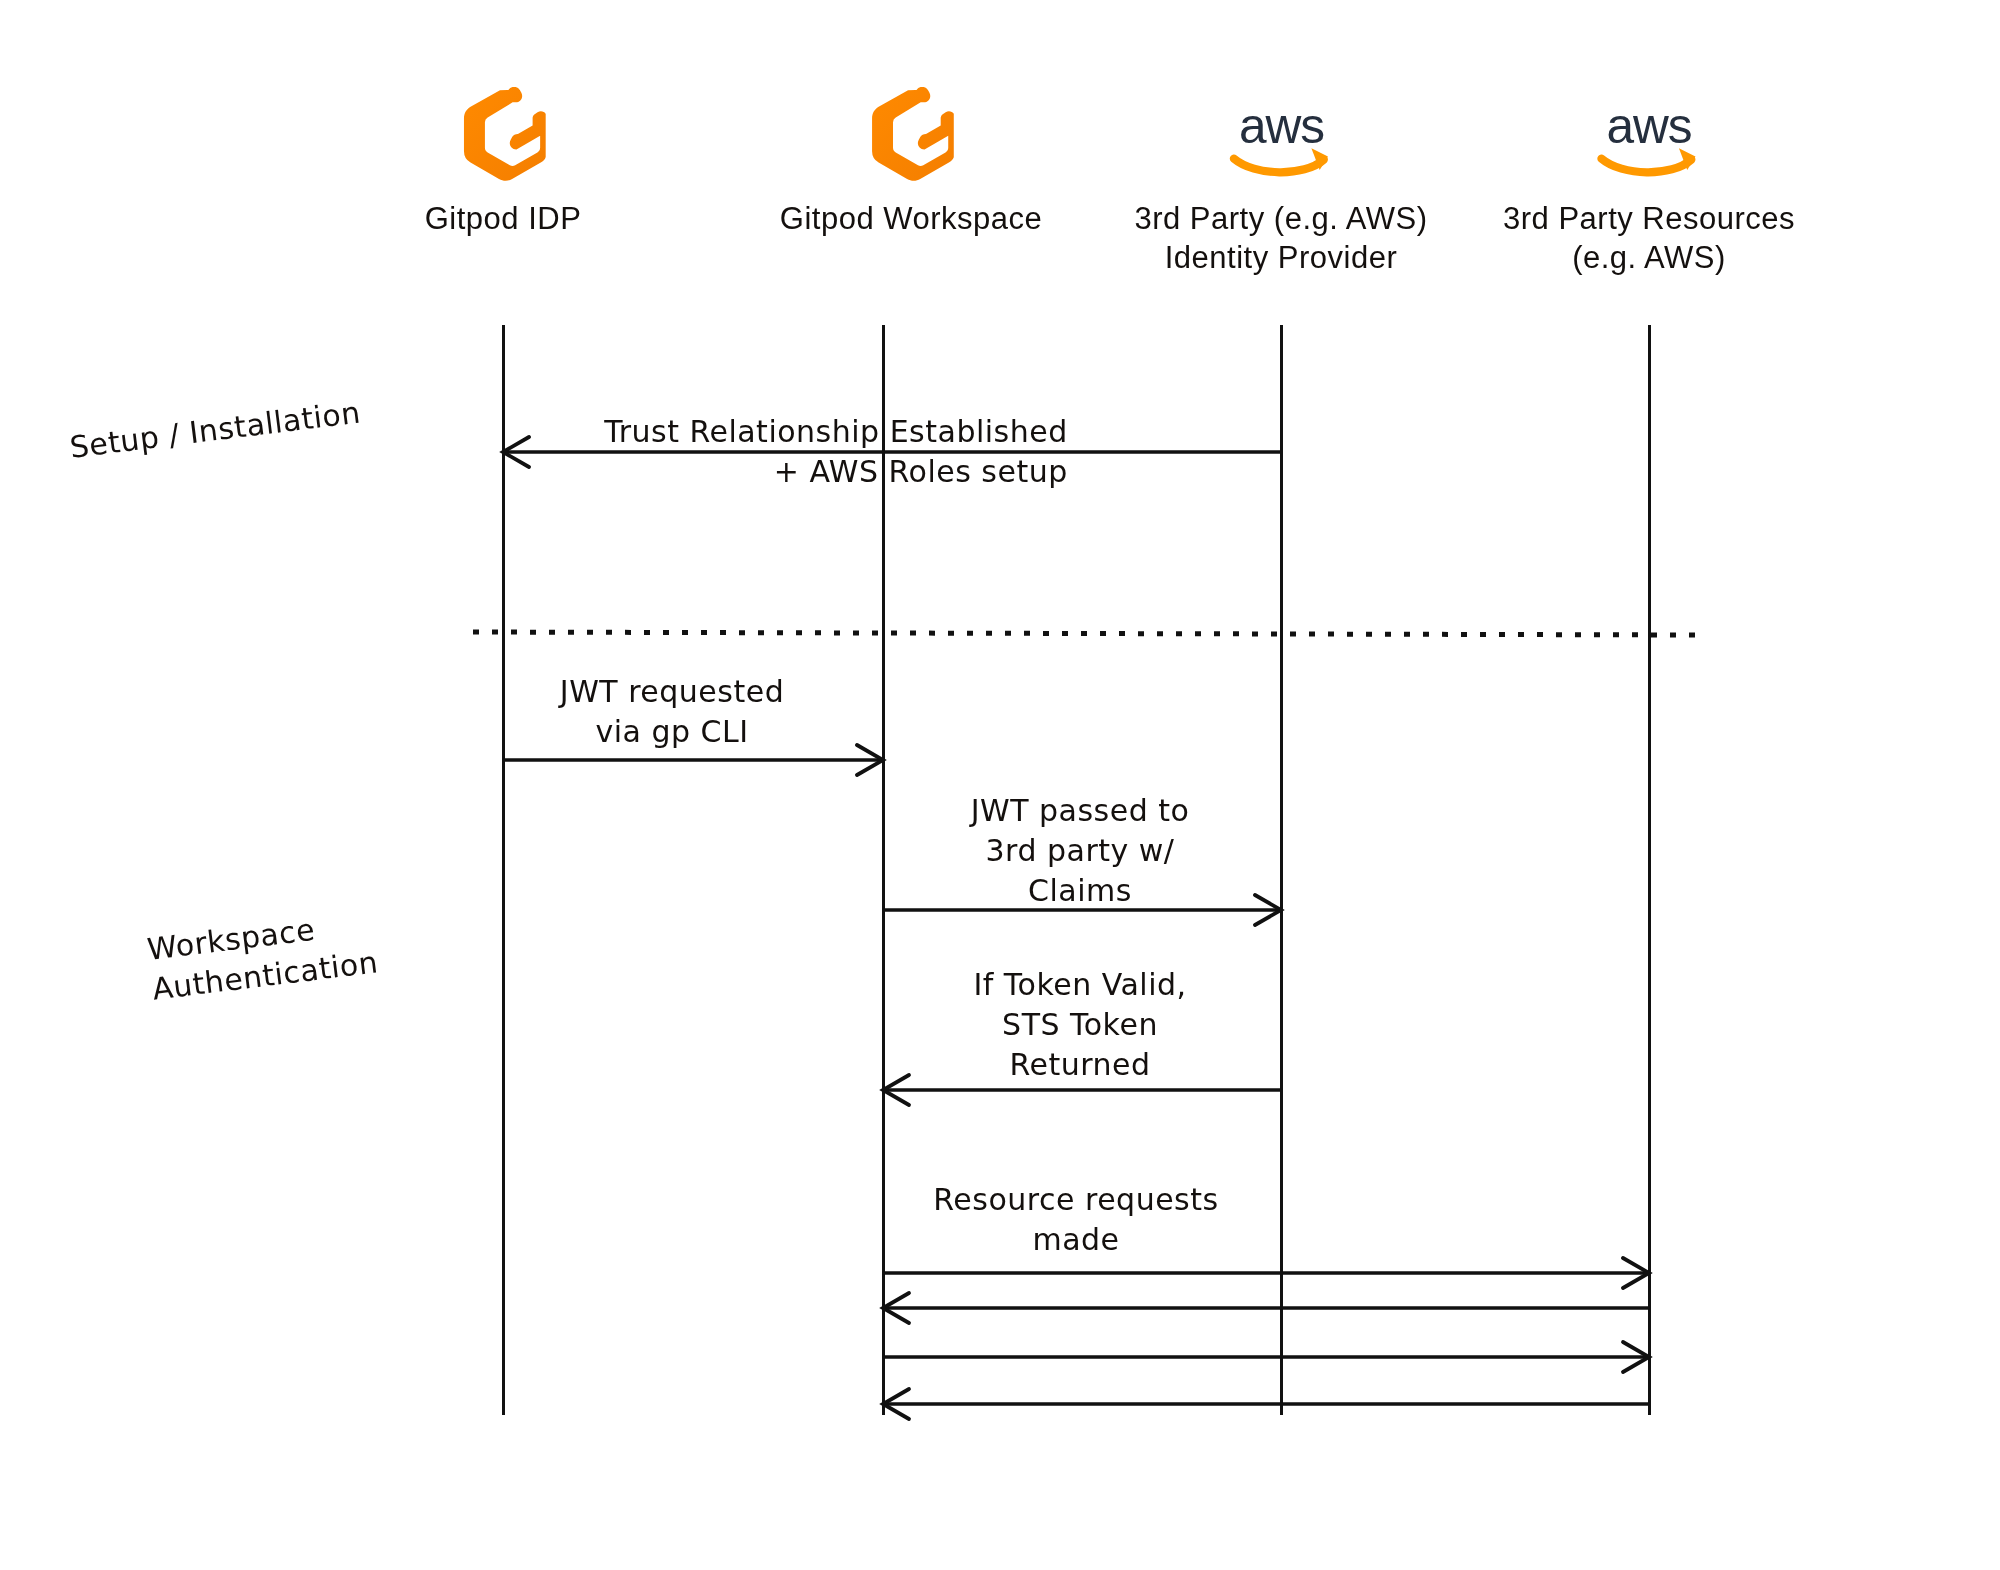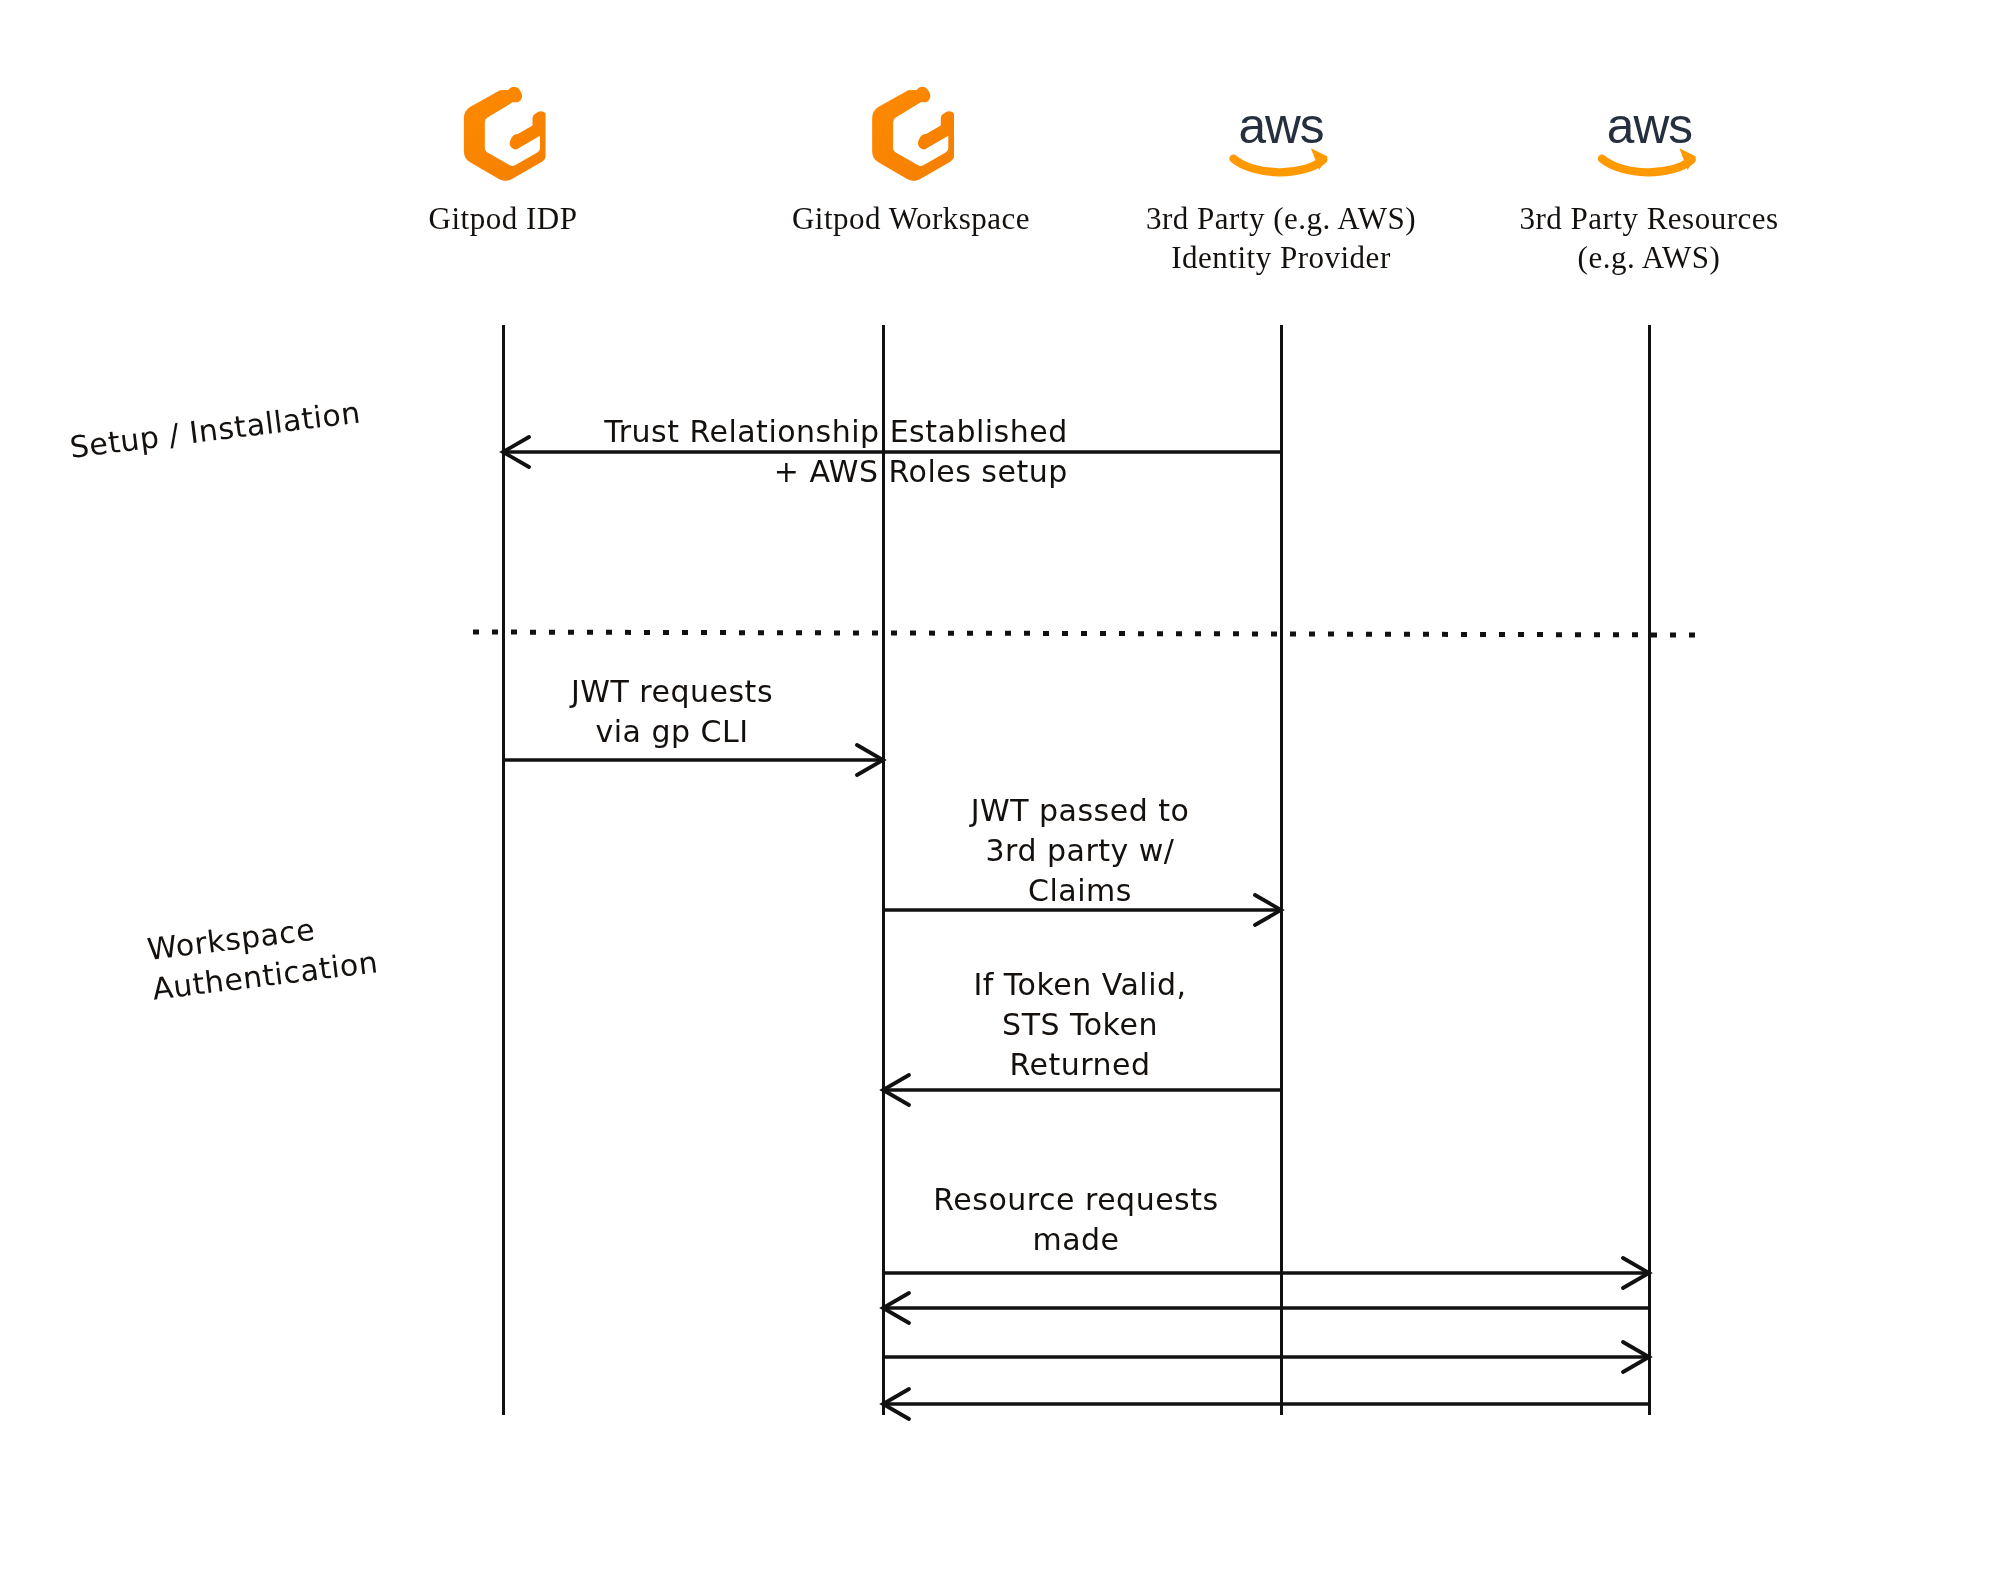--- a/index.html
+++ b/index.html
@@ -36,21 +36,21 @@
     align-items: flex-end;
     justify-content: center;
     text-align: right;
   }
   .participant .plabel {
     margin-top: 16px;
     font-size: 31px;
     line-height: 1.26;
     color: #14100e;
     white-space: pre-line;
-    font-family: Liberation Serif, serif;
+    font-family: Liberation Sans, sans-serif;
   }
 
   
   .gitpod-logo { width: 86px; height: 96px; display: block; }
   
   .aws-logo { width: 124px; height: 84px; display: block; }
 
   
   .lifeline {
     position: absolute;
@@ -156,21 +156,21 @@
 
   <div id="sections">
       <div class="section-label hand" style="left: 70px; top: 428px; transform: rotate(-7deg);">Setup / Installation</div>
       <div class="section-label hand" style="left: 150px; top: 930px; transform: rotate(-7deg);">Workspace
 Authentication</div>
     </div>
 
   <div id="messages">
       <div class="msg-text hand" style="left: 836px; top: 412px; text-align: right;">Trust Relationship Established
 + AWS Roles setup</div>
-      <div class="msg-text hand" style="left: 672px; top: 672px;">JWT requests
+      <div class="msg-text hand" style="left: 672px; top: 672px;">JWT requested
 via gp CLI</div>
       <div class="msg-text hand" style="left: 1080px; top: 775px; margin-top: 16px;">JWT passed to
 3rd party w/
 Claims</div>
       <div class="msg-text hand" style="left: 1080px; top: 965px;">If Token Valid,
 STS Token
 Returned</div>
       <div class="msg-text hand" style="left: 1076px; top: 1180px;">Resource requests
 made</div>
     </div>

